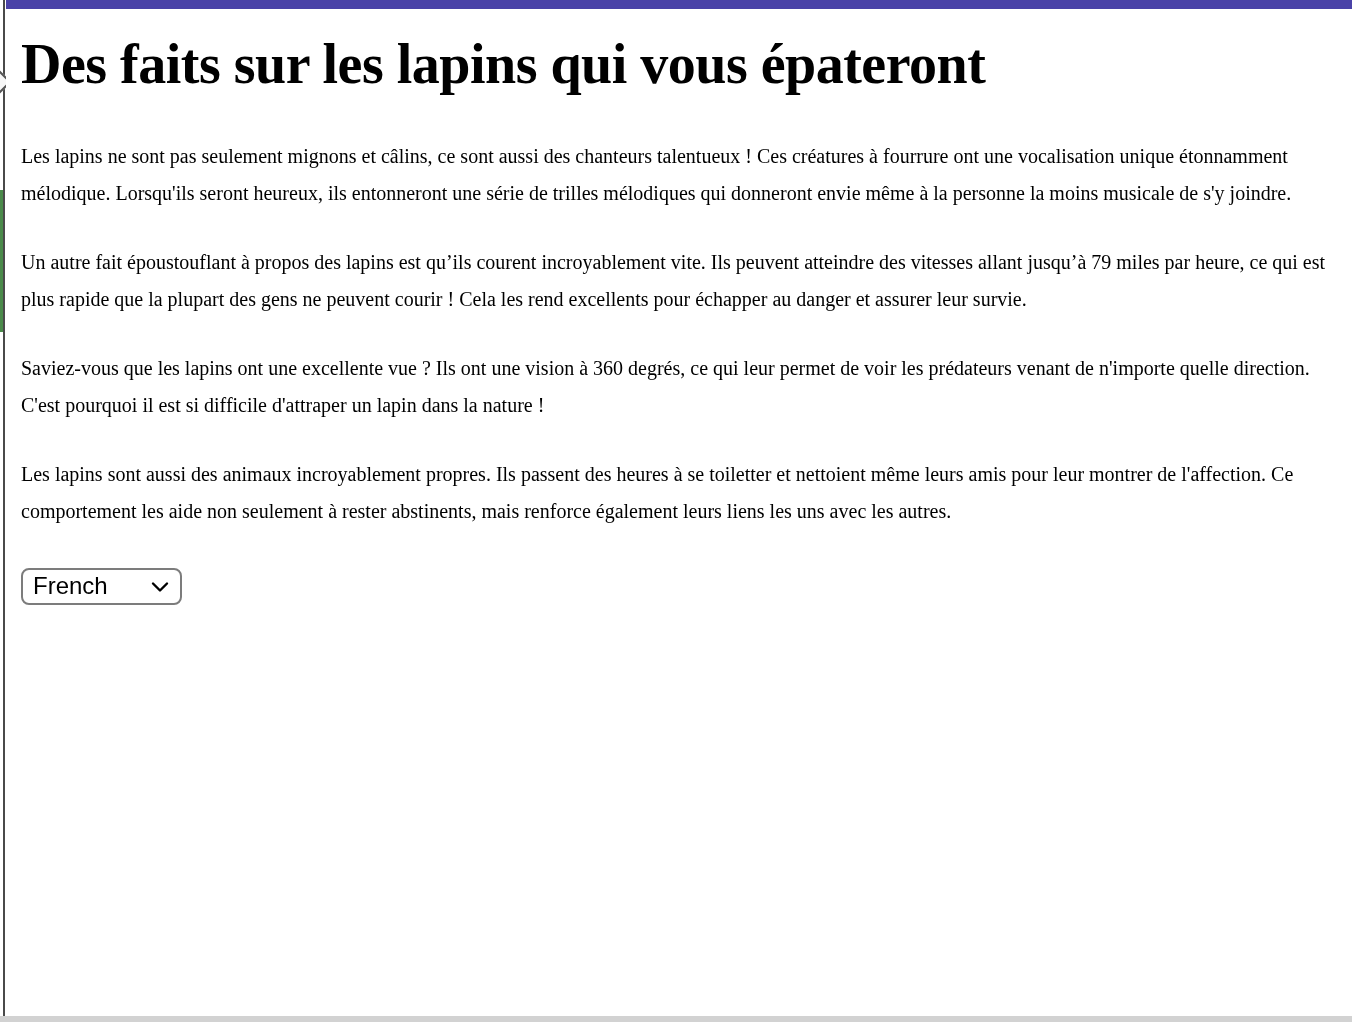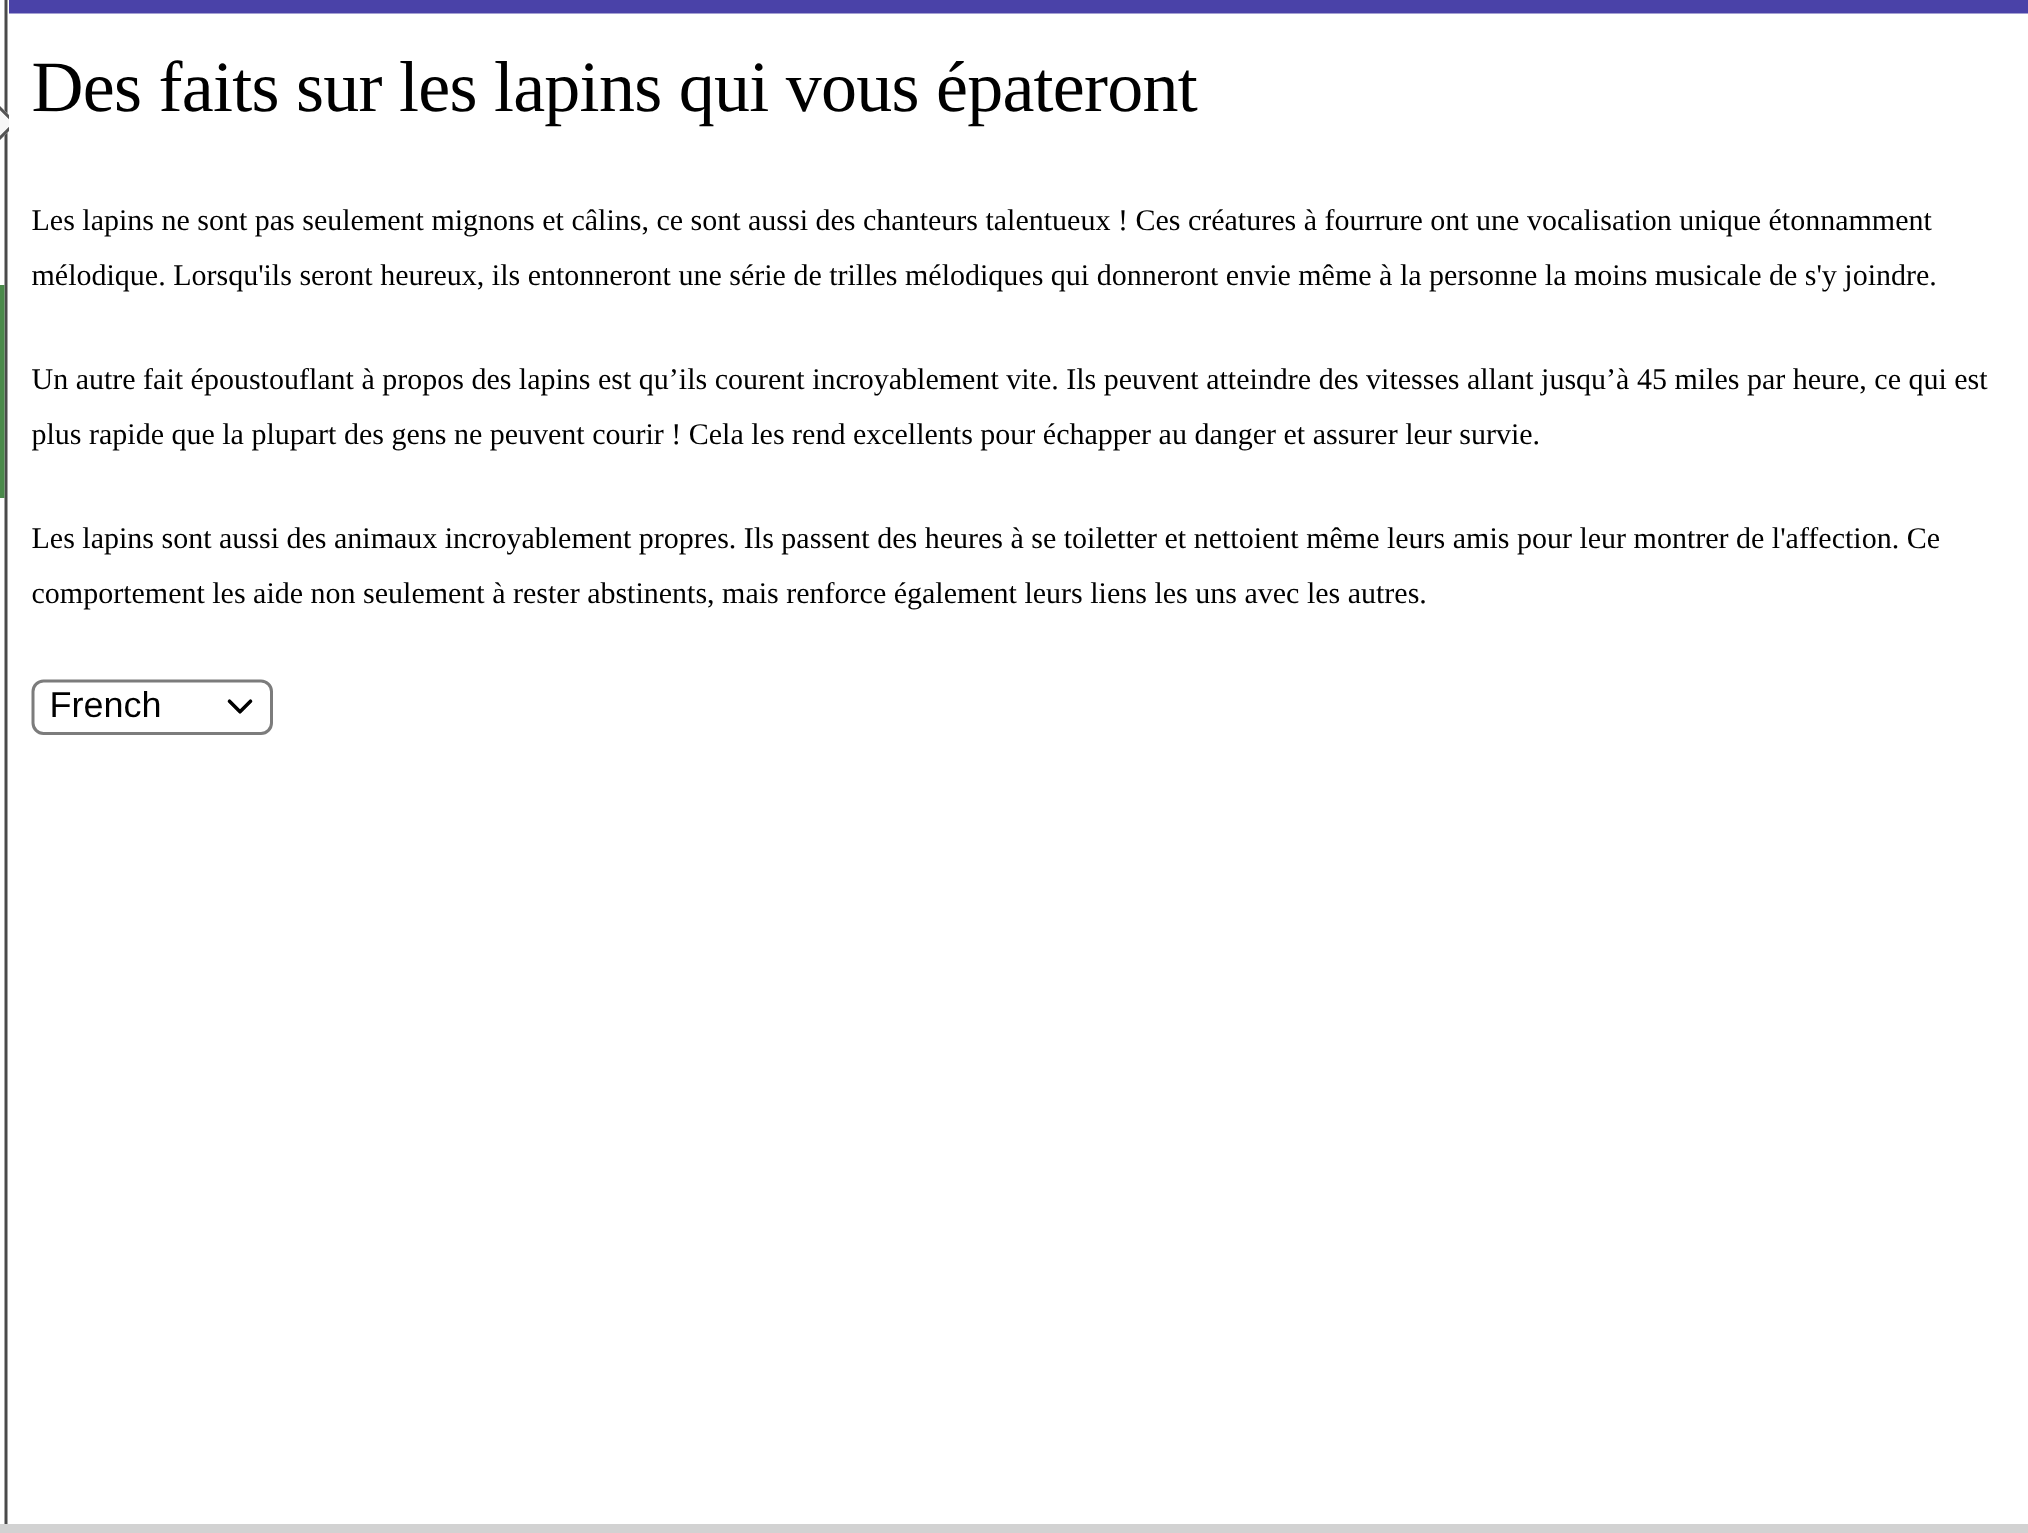--- a/index.html
+++ b/index.html
@@ -69,22 +69,22 @@
   }
 
   
   .content {
     position: absolute;
     left: 21px;
     top: 0;
     width: 1311px;
   }
   h1.page-title {
-    font-size: 48px;
-    font-weight: normal;
+    font-size: 56px;
+    font-weight: bold;
     line-height: 1.22;
     margin: 30px 0 40px 0;
     letter-spacing: -0.5px;
   }
   p.body-text {
     font-size: 20px;
     line-height: 37px;
     margin: 32px 0;
   }
 
@@ -126,21 +126,22 @@
 <div class="green-strip"></div>
 <div class="edge-icon-clip">
   <div class="edge-icon-diamond"></div>
 </div>
 <div class="bottom-bar"></div>
 
 <div class="content">
   <h1 class="page-title">Des faits sur les lapins qui vous épateront</h1>
 
   <p class="body-text">Les lapins ne sont pas seulement mignons et câlins, ce sont aussi des chanteurs talentueux ! Ces créatures à fourrure ont une vocalisation unique étonnamment mélodique. Lorsqu'ils seront heureux, ils entonneront une série de trilles mélodiques qui donneront envie même à la personne la moins musicale de s'y joindre.</p>
-  <p class="body-text">Un autre fait époustouflant à propos des lapins est qu’ils courent incroyablement vite. Ils peuvent atteindre des vitesses allant jusqu’à 45 miles par heure, ce qui est plus rapide que la plupart des gens ne peuvent courir ! Cela les rend excellents pour échapper au danger et assurer leur survie.</p>
+  <p class="body-text">Un autre fait époustouflant à propos des lapins est qu’ils courent incroyablement vite. Ils peuvent atteindre des vitesses allant jusqu’à 79 miles par heure, ce qui est plus rapide que la plupart des gens ne peuvent courir ! Cela les rend excellents pour échapper au danger et assurer leur survie.</p>
+  <p class="body-text">Saviez-vous que les lapins ont une excellente vue ? Ils ont une vision à 360 degrés, ce qui leur permet de voir les prédateurs venant de n'importe quelle direction. C'est pourquoi il est si difficile d'attraper un lapin dans la nature !</p>
   <p class="body-text">Les lapins sont aussi des animaux incroyablement propres. Ils passent des heures à se toiletter et nettoient même leurs amis pour leur montrer de l'affection. Ce comportement les aide non seulement à rester abstinents, mais renforce également leurs liens les uns avec les autres.</p>
 
   <div class="lang-row">
     <span class="select-wrap">
       <select class="language-select" aria-label="Language">
         <option>French</option>
       </select>
       <span class="chevron">
         <svg width="18" height="12" viewBox="0 0 18 12">
           <polyline points="2,2 9,9 16,2" fill="none" stroke="#000000" stroke-width="2.4" stroke-linecap="round" stroke-linejoin="round"></polyline>

